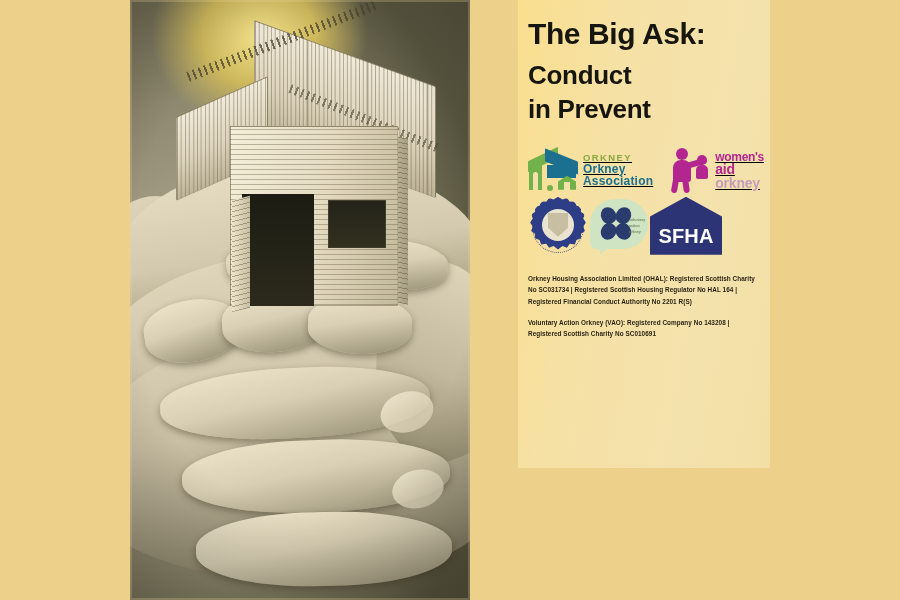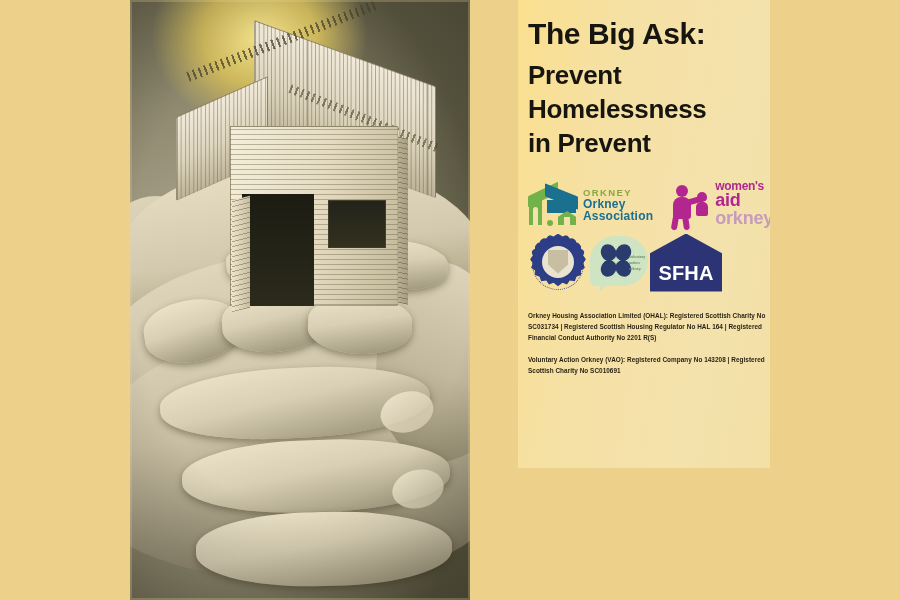--- a/index.html
+++ b/index.html
@@ -234,20 +234,21 @@
     color:#16150f;
     line-height:1.30;
     letter-spacing:-.3px;
   }
   #subhead .ln { display:block; white-space:nowrap; }
 
   
   #logos { margin-top:20px; }
   .logo-row {
     display:flex;
+    text-decoration:underline;
   }
   .logo-row.row1 { gap:14px; margin-bottom:4px; }
   .logo-row.row2 { gap:0; }
 
   
   .oha { display:flex; align-items:center; gap:5px; }
   .oha-mark { position:relative; width:50px; height:44px; flex:0 0 50px; }
   .oha-mark .g-roof {
     position:absolute; left:0; top:6px; width:30px; height:11px;
     background:#73b14a; transform:skewY(-26deg); border-radius:1px;
@@ -311,21 +312,21 @@
   .wao-mark .child-head {
     position:absolute; left:30px; top:8px; width:10px; height:10px;
     border-radius:50%; background:#b3268f;
   }
   .wao-mark .child-body {
     position:absolute; left:29px; top:18px; width:12px; height:14px;
     background:#b3268f; border-radius:5px 5px 2px 2px;
   }
   .wao-text { line-height:.98; padding-bottom:2px; }
   .wao-text .l1 { font-size:12px; font-weight:bold; color:#b3268f; letter-spacing:-.3px; }
-  .wao-text .l2 { font-size:18px; font-weight:bold; color:#b3268f; letter-spacing:-.2px; }
+  .wao-text .l2 { font-size:14px; font-weight:bold; color:#b3268f; letter-spacing:-.2px; }
   .wao-text .l2 .ork { color:#c79bbb; font-weight:bold; }
 
   
   .oic { position:relative; width:60px; height:58px; flex:0 0 60px; }
   .oic .gear {
     position:absolute; left:2px; top:0; width:56px; height:56px;
     border-radius:50%;
     background:#2d3d86;
     clip-path:polygon(
       50% 0%,58% 5%,66% 2%,71% 9%,80% 8%,83% 16%,91% 18%,91% 27%,
@@ -446,22 +447,21 @@
 
       <div class="photo-vignette"></div>
       <div class="photo-edge"></div>
     </div>
 
     <div id="text-panel">
 
       <div id="headline">The Big Ask:</div>
 
       <div id="subhead">
-        <span class="ln">Prevent</span>
-        <span class="ln">Homelessness</span>
+        <span class="ln">Conduct</span>
         <span class="ln">in Prevent</span>
       </div>
 
       <div id="logos">
 
         <div class="logo-row row1">
 
           <div class="oha">
             <div class="oha-mark">
               <span class="g-roof"></span>

